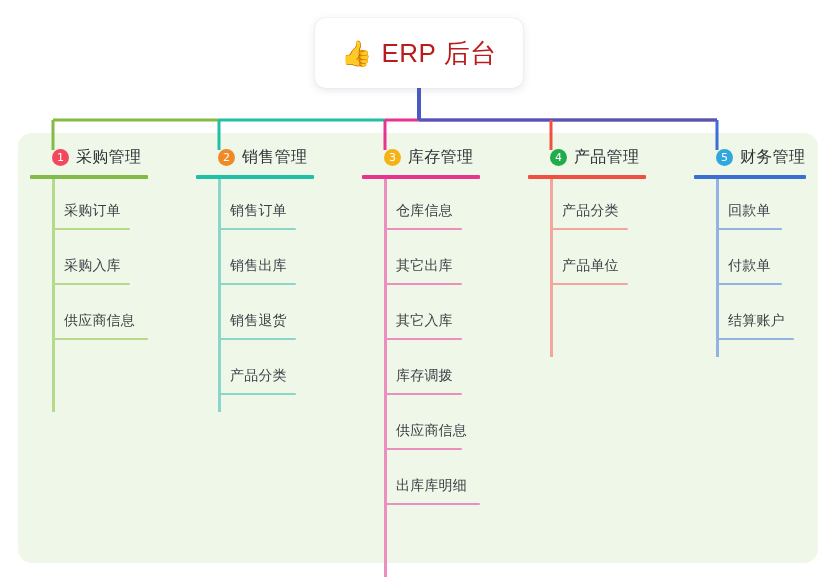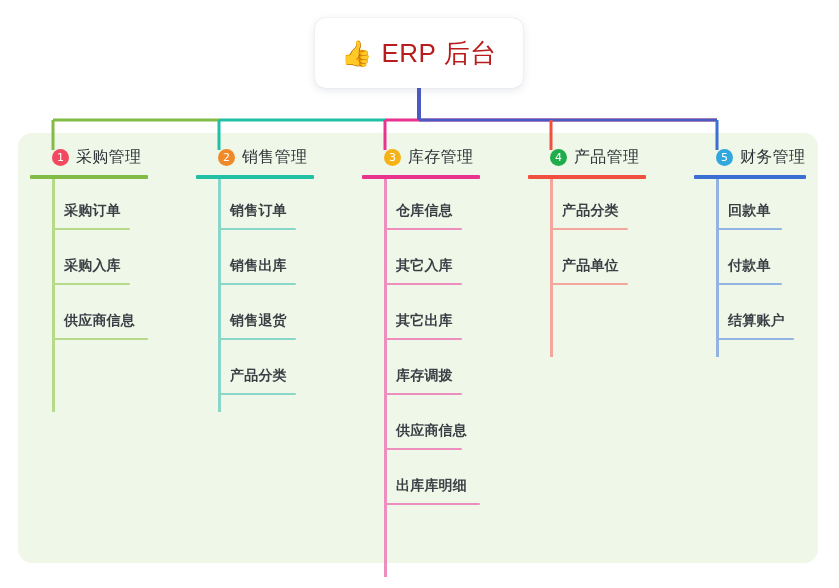--- a/index.html
+++ b/index.html
@@ -115,21 +115,20 @@
 
   .children {
     position: absolute;
     left: 0;
     top: 36px;
     width: 100%;
   }
   .child {
     position: relative;
     height: 55px;
-    font-weight: bold;
   }
   .child-label {
     position: absolute;
     left: 34px;
     top: 21px;
     font-size: 14px;
     color: #3b3f45;
     white-space: nowrap;
     letter-spacing: 0.2px;
   }
@@ -224,25 +223,25 @@
           <span class="branch-label">库存管理</span>
         </div>
         <div class="head-rule" style="width: 118px; background: rgb(232, 51, 143);"></div>
         <div class="spine" style="background: rgb(236, 143, 191); height: 398px;"></div>
         <div class="children">
           <div class="child">
             <span class="child-label">仓库信息</span>
             <div class="child-rule" style="width: 78px; background: rgb(236, 143, 191);"></div>
           </div>
           <div class="child">
+            <span class="child-label">其它出库</span>
+            <div class="child-rule" style="width: 78px; background: rgb(236, 143, 191);"></div>
+          </div>
+          <div class="child">
             <span class="child-label">其它入库</span>
-            <div class="child-rule" style="width: 78px; background: rgb(236, 143, 191);"></div>
-          </div>
-          <div class="child">
-            <span class="child-label">其它出库</span>
             <div class="child-rule" style="width: 78px; background: rgb(236, 143, 191);"></div>
           </div>
           <div class="child">
             <span class="child-label">库存调拨</span>
             <div class="child-rule" style="width: 78px; background: rgb(236, 143, 191);"></div>
           </div>
           <div class="child">
             <span class="child-label">供应商信息</span>
             <div class="child-rule" style="width: 78px; background: rgb(236, 143, 191);"></div>
           </div>

